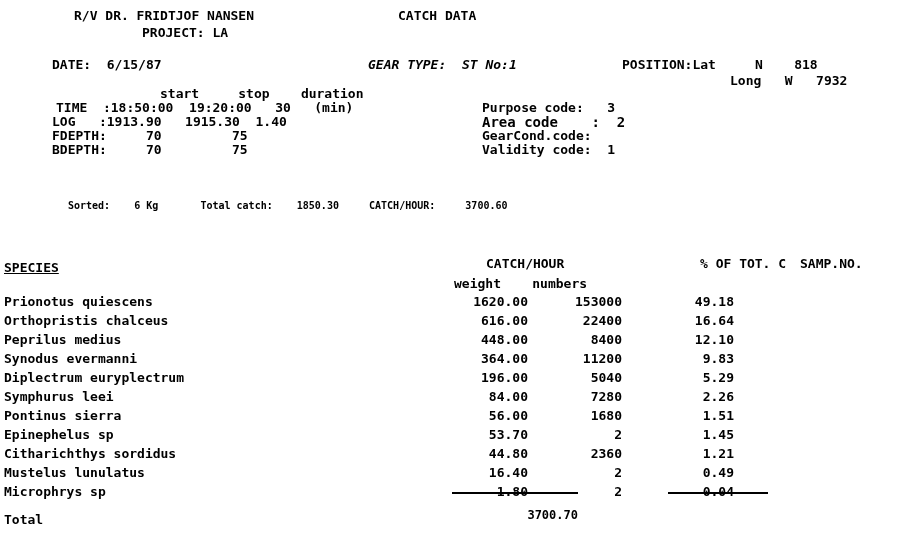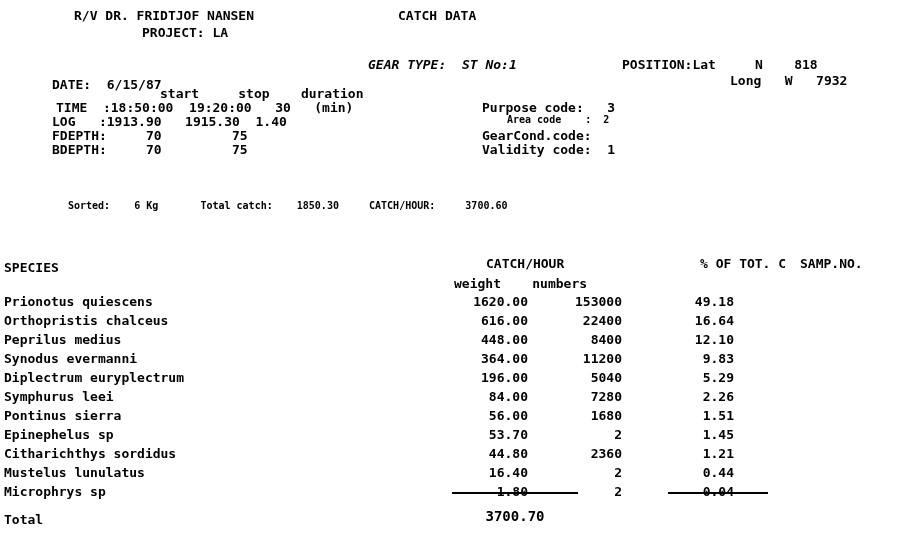--- a/index.html
+++ b/index.html
@@ -25,40 +25,40 @@
     position: absolute;
     white-space: pre;
     font-weight: bold;
     letter-spacing: 0px;
   }
   
   #hdr-title      { left: 74px;  top: 8px;   font-size: 13px; }
   #hdr-catchdata  { left: 398px; top: 8px;   font-size: 13px; }
   #hdr-project    { left: 142px; top: 25px;  font-size: 13px; }
 
-  #date-line      { left: 52px;  top: 57px;  font-size: 13px; margin-top: 20px; }
+  #date-line      { left: 52px;  top: 57px;  font-size: 13px; }
   #gear-line      { left: 368px; top: 57px;  font-size: 13px; font-style: italic; }
   #pos-line       { left: 622px; top: 57px;  font-size: 13px; }
   #pos-line2      { left: 730px; top: 73px;  font-size: 13px; }
 
   #cols-line      { left: 160px; top: 86px;  font-size: 13px; }
   #time-line      { left: 56px;  top: 100px; font-size: 13px; }
   #purpose-line   { left: 482px; top: 100px; font-size: 13px; }
   #log-line       { left: 52px;  top: 114px; font-size: 13px; }
-  #area-line      { left: 507px; top: 114px; font-size: 10px; }
+  #area-line      { left: 482px; top: 114px; font-size: 14px; }
   #fdepth-line    { left: 52px;  top: 128px; font-size: 13px; }
   #gearcond-line  { left: 482px; top: 128px; font-size: 13px; }
   #bdepth-line    { left: 52px;  top: 142px; font-size: 13px; }
   #validity-line  { left: 482px; top: 142px; font-size: 13px; }
 
   #towing-line    { left: 136px; top: 166px; font-size: 13px; }
   #sorted-line    { left: 68px;  top: 200px; font-size: 10px; }
 
   
-  #th-species     { left: 4px;   top: 260px; font-size: 13px; }
+  #th-species     { left: 4px;   top: 260px; font-size: 13px; text-decoration: underline; }
   #th-catchhour   { left: 486px; top: 256px; font-size: 13px; }
   #th-pct         { left: 700px; top: 256px; font-size: 13px; }
   #th-samp        { left: 800px; top: 256px; font-size: 13px; }
   #th-sub         { left: 454px; top: 276px; font-size: 13px; }
 
   .species-rows {
     position: absolute;
     left: 0;
     top: 294px;
     width: 900px;
@@ -78,21 +78,21 @@
 
   .rule {
     position: absolute;
     border-bottom: 2px solid #000000;
     height: 0;
   }
   #rule-weight { left: 452px; top: 492px; width: 126px; }
   #rule-pct    { left: 668px; top: 492px; width: 100px; }
 
   #total-label  { left: 4px;   top: 512px; font-size: 13px; }
-  #total-weight { left: 452px; top: 508px; font-size: 14px; width: 126px; text-align: center; }
+  #total-weight { left: 452px; top: 508px; font-size: 12px; width: 126px; text-align: right; }
   #total-pct    { left: 668px; top: 508px; font-size: 13px; width: 100px; text-align: center; margin-top: 31px; }
 </style>
 </head>
 <body>
 
 <div class="page">
 
   <div class="row" id="hdr-title">R/V DR. FRIDTJOF NANSEN</div>
   <div class="row" id="hdr-catchdata">CATCH DATA</div>
   <div class="row" id="hdr-project">PROJECT: LA</div>
@@ -123,21 +123,21 @@
   <div class="species-rows" id="species-rows">
       <div class="srow"><span class="sname">Prionotus quiescens</span><span class="sweight">1620.00</span><span class="snum">153000</span><span class="spct">49.18</span><span class="ssamp"></span></div>
       <div class="srow"><span class="sname">Orthopristis chalceus</span><span class="sweight">616.00</span><span class="snum">22400</span><span class="spct">16.64</span><span class="ssamp"></span></div>
       <div class="srow"><span class="sname">Peprilus medius</span><span class="sweight">448.00</span><span class="snum">8400</span><span class="spct">12.10</span><span class="ssamp"></span></div>
       <div class="srow"><span class="sname">Synodus evermanni</span><span class="sweight">364.00</span><span class="snum">11200</span><span class="spct">9.83</span><span class="ssamp"></span></div>
       <div class="srow"><span class="sname">Diplectrum euryplectrum</span><span class="sweight">196.00</span><span class="snum">5040</span><span class="spct">5.29</span><span class="ssamp"></span></div>
       <div class="srow"><span class="sname">Symphurus leei</span><span class="sweight">84.00</span><span class="snum">7280</span><span class="spct">2.26</span><span class="ssamp"></span></div>
       <div class="srow"><span class="sname">Pontinus sierra</span><span class="sweight">56.00</span><span class="snum">1680</span><span class="spct">1.51</span><span class="ssamp"></span></div>
       <div class="srow"><span class="sname">Epinephelus sp</span><span class="sweight">53.70</span><span class="snum">2</span><span class="spct">1.45</span><span class="ssamp"></span></div>
       <div class="srow"><span class="sname">Citharichthys sordidus</span><span class="sweight">44.80</span><span class="snum">2360</span><span class="spct">1.21</span><span class="ssamp"></span></div>
-      <div class="srow"><span class="sname">Mustelus lunulatus</span><span class="sweight">16.40</span><span class="snum">2</span><span class="spct">0.44</span><span class="ssamp"></span></div>
+      <div class="srow"><span class="sname">Mustelus lunulatus</span><span class="sweight">16.40</span><span class="snum">2</span><span class="spct">0.49</span><span class="ssamp"></span></div>
       <div class="srow"><span class="sname">Microphrys sp</span><span class="sweight">1.80</span><span class="snum">2</span><span class="spct">0.04</span><span class="ssamp"></span></div>
     </div>
 
   <div class="rule" id="rule-weight"></div>
   <div class="rule" id="rule-pct"></div>
 
   <div class="row" id="total-label">Total</div>
   <div class="row" id="total-weight">3700.70</div>
   <div class="row" id="total-pct">99.95</div>
 

